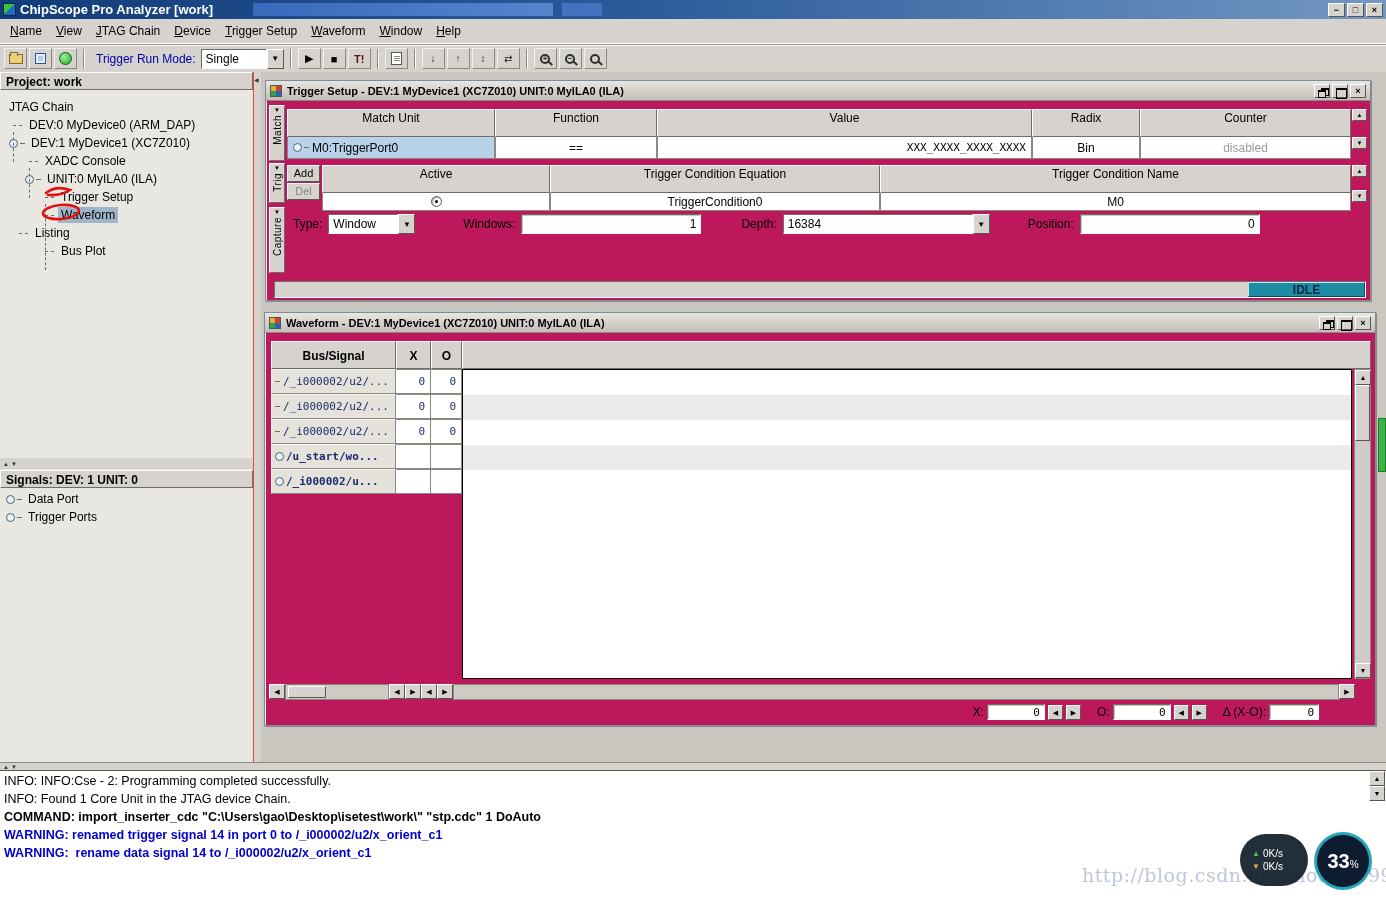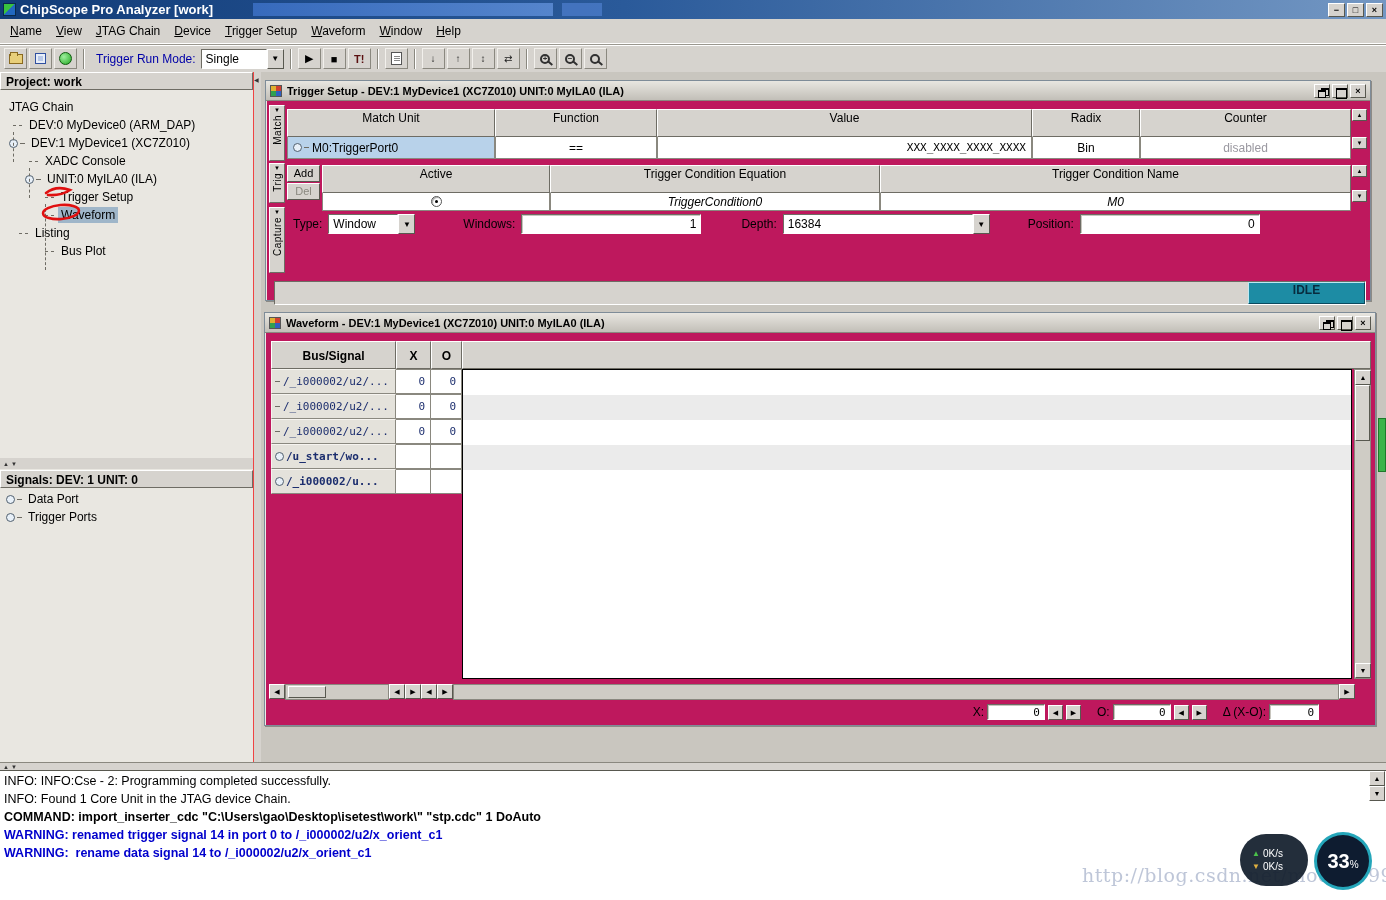--- a/index.html
+++ b/index.html
@@ -122,30 +122,30 @@
   .disabled-text { color:#9a98a0; }
   .spin { position:absolute; width:15px; display:flex; flex-direction:column; justify-content:space-between; }
   .spin-btn { height:12px; font-size:6px; text-align:center; line-height:10px; }
 
   .trig-wrap { position:absolute; left:21px; top:84px; right:19px; display:flex; }
   .adddel { width:33px; display:flex; flex-direction:column; gap:1px; margin-right:2px; }
   .sm-btn { height:17px; font-size:11px; text-align:center; line-height:14px; }
   .sm-btn.is-disabled { color:#8a887f; }
   .trig-table { flex:1; display:grid; grid-template-columns:228px 330px 1fr; }
   .ttd { background:#fff; border:1px solid #8a887f; border-top:none; height:18px;
-    display:flex; align-items:center; justify-content:center;font-style:italic; }
+    display:flex; align-items:center; justify-content:center; }
   .radio { width:11px; height:11px; border-radius:50%; background:#fff; border:1px solid #555;
     box-shadow:inset 1px 1px 1px #aaa; position:relative; }
   .radio::after { content:""; position:absolute; inset:3px; background:#000; border-radius:50%; }
 
   .cap-row1 { position:absolute; left:21px; top:132px; right:6px; height:22px; display:flex; align-items:center; }
   .cap-row2 { position:absolute; left:21px; top:165px; height:20px; display:flex; align-items:center; }
   .cap-label { margin:0 6px; }
   .txt-right { text-align:right; }
-  .status-track { position:absolute; left:8px; right:4px; top:200px; height:24px;
+  .status-track { position:absolute; left:8px; right:4px; top:200px; height:17px;
     border:1px solid; border-color:#6e6c64 #fff #fff #6e6c64; background:#d6d3ce;text-decoration:underline; }
   .idle { position:absolute; right:0; top:0; bottom:0; width:117px; background:#1d8ca4;
     border:1px solid; border-color:#bfe8f2 #0a4a5e #0a4a5e #bfe8f2;
     color:#082c3e; font-weight:bold; text-align:center; line-height:15px; }
 
   
   .wave-head { position:absolute; left:6px; top:28px; display:grid; grid-template-columns:125px 35px 31px; }
   .wh-cell { background:#d6d3ce; border:1px solid; border-color:#fff #6e6c64 #6e6c64 #fff;
     font-weight:bold; text-align:center; height:28px; padding-top:7px; }
   .wave-head-blank { position:absolute; left:197px; top:28px; right:4px; height:28px;

